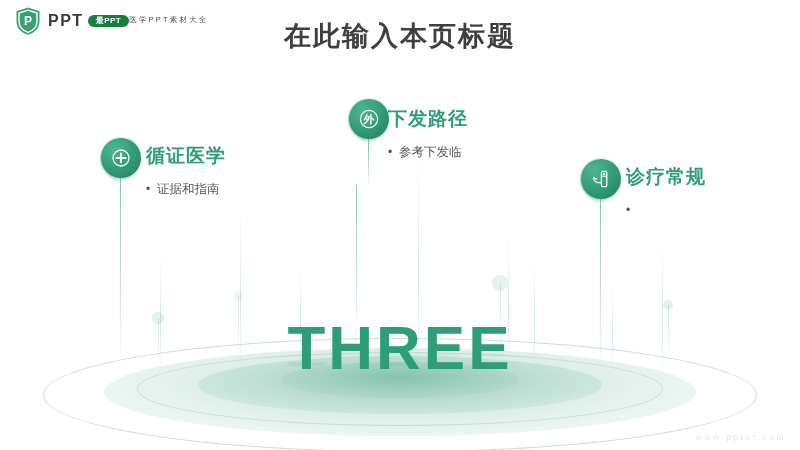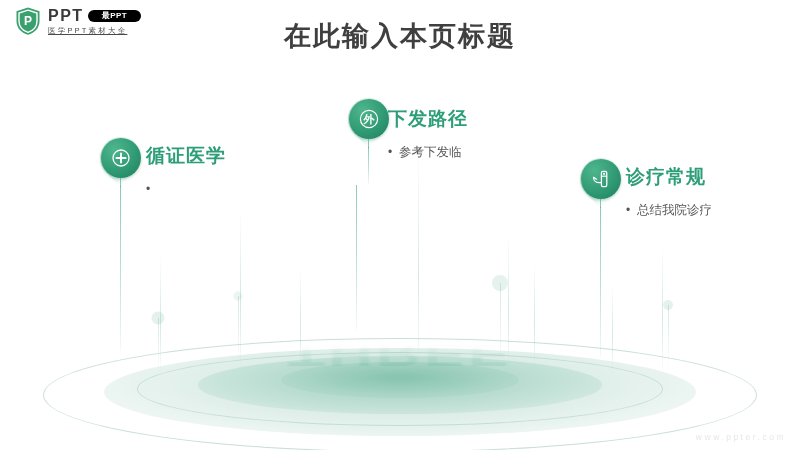--- a/index.html
+++ b/index.html
@@ -43,26 +43,26 @@
     transform:scaleY(-0.55);transform-origin:top center;
     -webkit-mask-image:linear-gradient(to bottom,rgba(0,0,0,.55),rgba(0,0,0,0) 78%);
     mask-image:linear-gradient(to bottom,rgba(0,0,0,.55),rgba(0,0,0,0) 78%);
     filter:blur(1.1px);
   }
 
   
   #logo{position:absolute;left:14px;top:6px;display:flex;align-items:center;gap:6px;}
   .shield{position:relative;width:28px;height:30px;}
   .shield svg{display:block;}
-  .logo-text{display:flex;flex-direction:column;justify-content:flex-end;line-height:1;}
+  .logo-text{display:flex;flex-direction:row;justify-content:flex-end;line-height:1;}
   .logo-row1{display:flex;align-items:center;gap:4px;}
   .logo-ppt{font-size:16px;font-weight:bold;color:#3a3a3a;letter-spacing:1.5px;font-family:"Liberation Sans",sans-serif;}
-  .logo-badge{background:#000000;color:#fff;font-size:8px;font-weight:bold;
-     padding:2px 14px;border-radius:8px;letter-spacing:.5px;white-space:nowrap;}
-  .logo-sub{font-size:7.5px;color:#4a4a4a;letter-spacing:2.2px;margin-top:3px;white-space:nowrap;text-decoration:underline;}
+  .logo-badge{background:#15803d;color:#fff;font-size:8px;font-weight:bold;
+     padding:2px 8px;border-radius:8px;letter-spacing:.5px;white-space:nowrap;}
+  .logo-sub{font-size:7.5px;color:#4a4a4a;letter-spacing:2.2px;margin-top:3px;white-space:nowrap;}
 
   
   #page-title{
     position:absolute;left:0;right:0;top:18px;text-align:center;
     font-size:27px;font-weight:bold;color:#3f3f3f;letter-spacing:2px;
   }
 
   
   .item{position:absolute;}
   .marker-wrap{position:absolute;left:0;top:0;}
@@ -131,20 +131,21 @@
   </div>
 
   <div class="bg-layer">
     <div class="ellipse e-outer" style="width:712px;height:112px;top:338px;"></div>
     <div class="ellipse e-fill1" style="width:592px;height:88px;top:348px;"></div>
     <div class="ellipse e-outer2" style="width:524px;height:72px;top:352px;"></div>
     <div class="ellipse e-fill2" style="width:404px;height:58px;top:356px;"></div>
     <div class="ellipse e-core" style="width:238px;height:36px;top:362px;"></div>
   </div>
 
+  <div id="three-word" style="top:312px;">THREE</div>
   <div id="three-reflect" style="top:374px;">THREE</div>
 
   <div id="logo">
     <span class="shield">
       <svg width="28" height="30" viewBox="0 0 28 30">
         <path d="M14 1.5 L25.5 5.2 V15 C25.5 22.5 20.2 27 14 28.8 C7.8 27 2.5 22.5 2.5 15 V5.2 Z" fill="#3aa06e"></path>
         <path d="M14 4.2 L23 7.1 V15 C23 21.1 18.8 24.8 14 26.3 C9.2 24.8 5 21.1 5 15 V7.1 Z" fill="none" stroke="#ffffff" stroke-width="1.4"></path>
         <text x="14" y="19.2" text-anchor="middle" font-family="Liberation Sans, sans-serif" font-size="12" font-weight="bold" fill="#ffffff">P</text>
       </svg>
     </span>
@@ -170,20 +171,21 @@
             <line x1="5.4" y1="10" x2="14.6" y2="10" stroke="#ffffff" stroke-width="1.9" stroke-linecap="round"></line>
           </svg>
         </span>
       </span>
       <span class="pin-tail"></span>
     </div>
     <div class="lead-line" style="left:120px;top:186px;height:165px;"></div>
     <div class="item-head" style="left:146px;top:143px;">循证医学</div>
     <div class="item-body" style="left:146px;top:180px;">
       <span class="bullet">•</span>
+      <span class="btext">证据和指南</span>
     </div>
   </div>
 
   <div class="item">
     <div class="marker-wrap" style="left:348px;top:98px;">
       <span class="pin-drop"></span>
       <span class="pin-circle">
         <span class="pin-glyph" style="font-size:13px;">
           <svg width="22" height="22" viewBox="0 0 22 22">
             <circle cx="11" cy="11" r="8.6" fill="none" stroke="#ffffff" stroke-width="1.2"></circle>
@@ -216,19 +218,18 @@
             <path d="M3.6 9.4 L6.6 11.2" fill="none" stroke="#ffffff" stroke-width="1.25" stroke-linecap="round"></path>
           </svg>
         </span>
       </span>
       <span class="pin-tail"></span>
     </div>
     <div class="lead-line" style="left:600px;top:207px;height:150px;"></div>
     <div class="item-head" style="left:626px;top:164px;">诊疗常规</div>
     <div class="item-body" style="left:626px;top:201px;width:120px;">
       <span class="bullet">•</span>
-      <span class="btext">总结我院诊疗</span>
     </div>
   </div>
 
   <div id="watermark">www.ppter.com</div>
 
 </div>
 
 </body></html>

